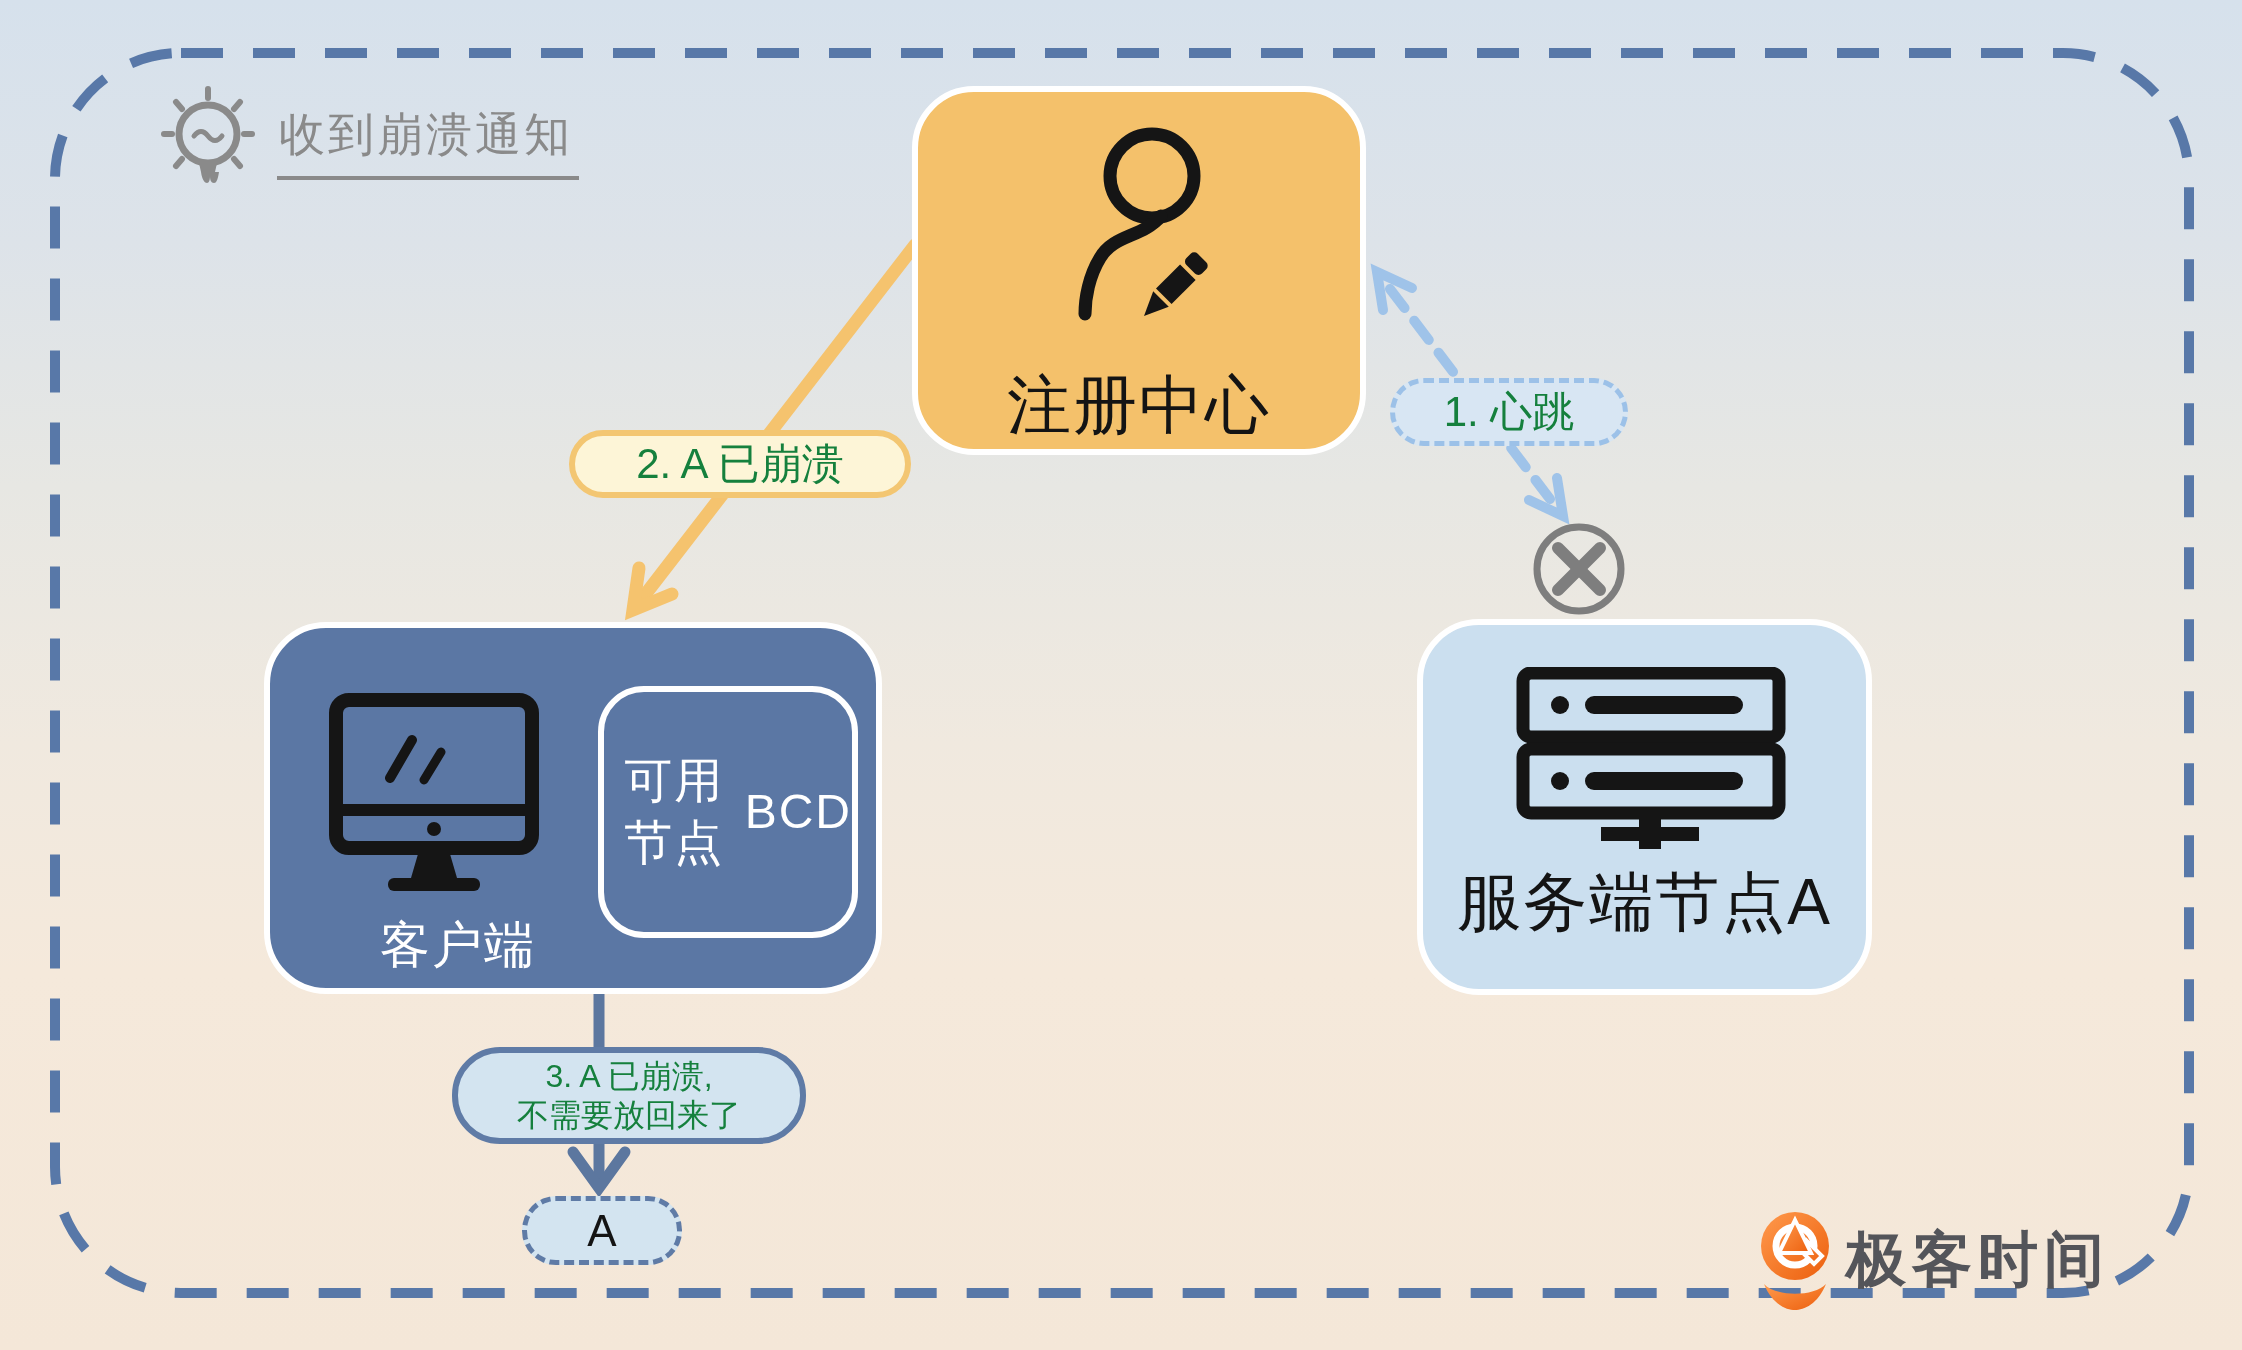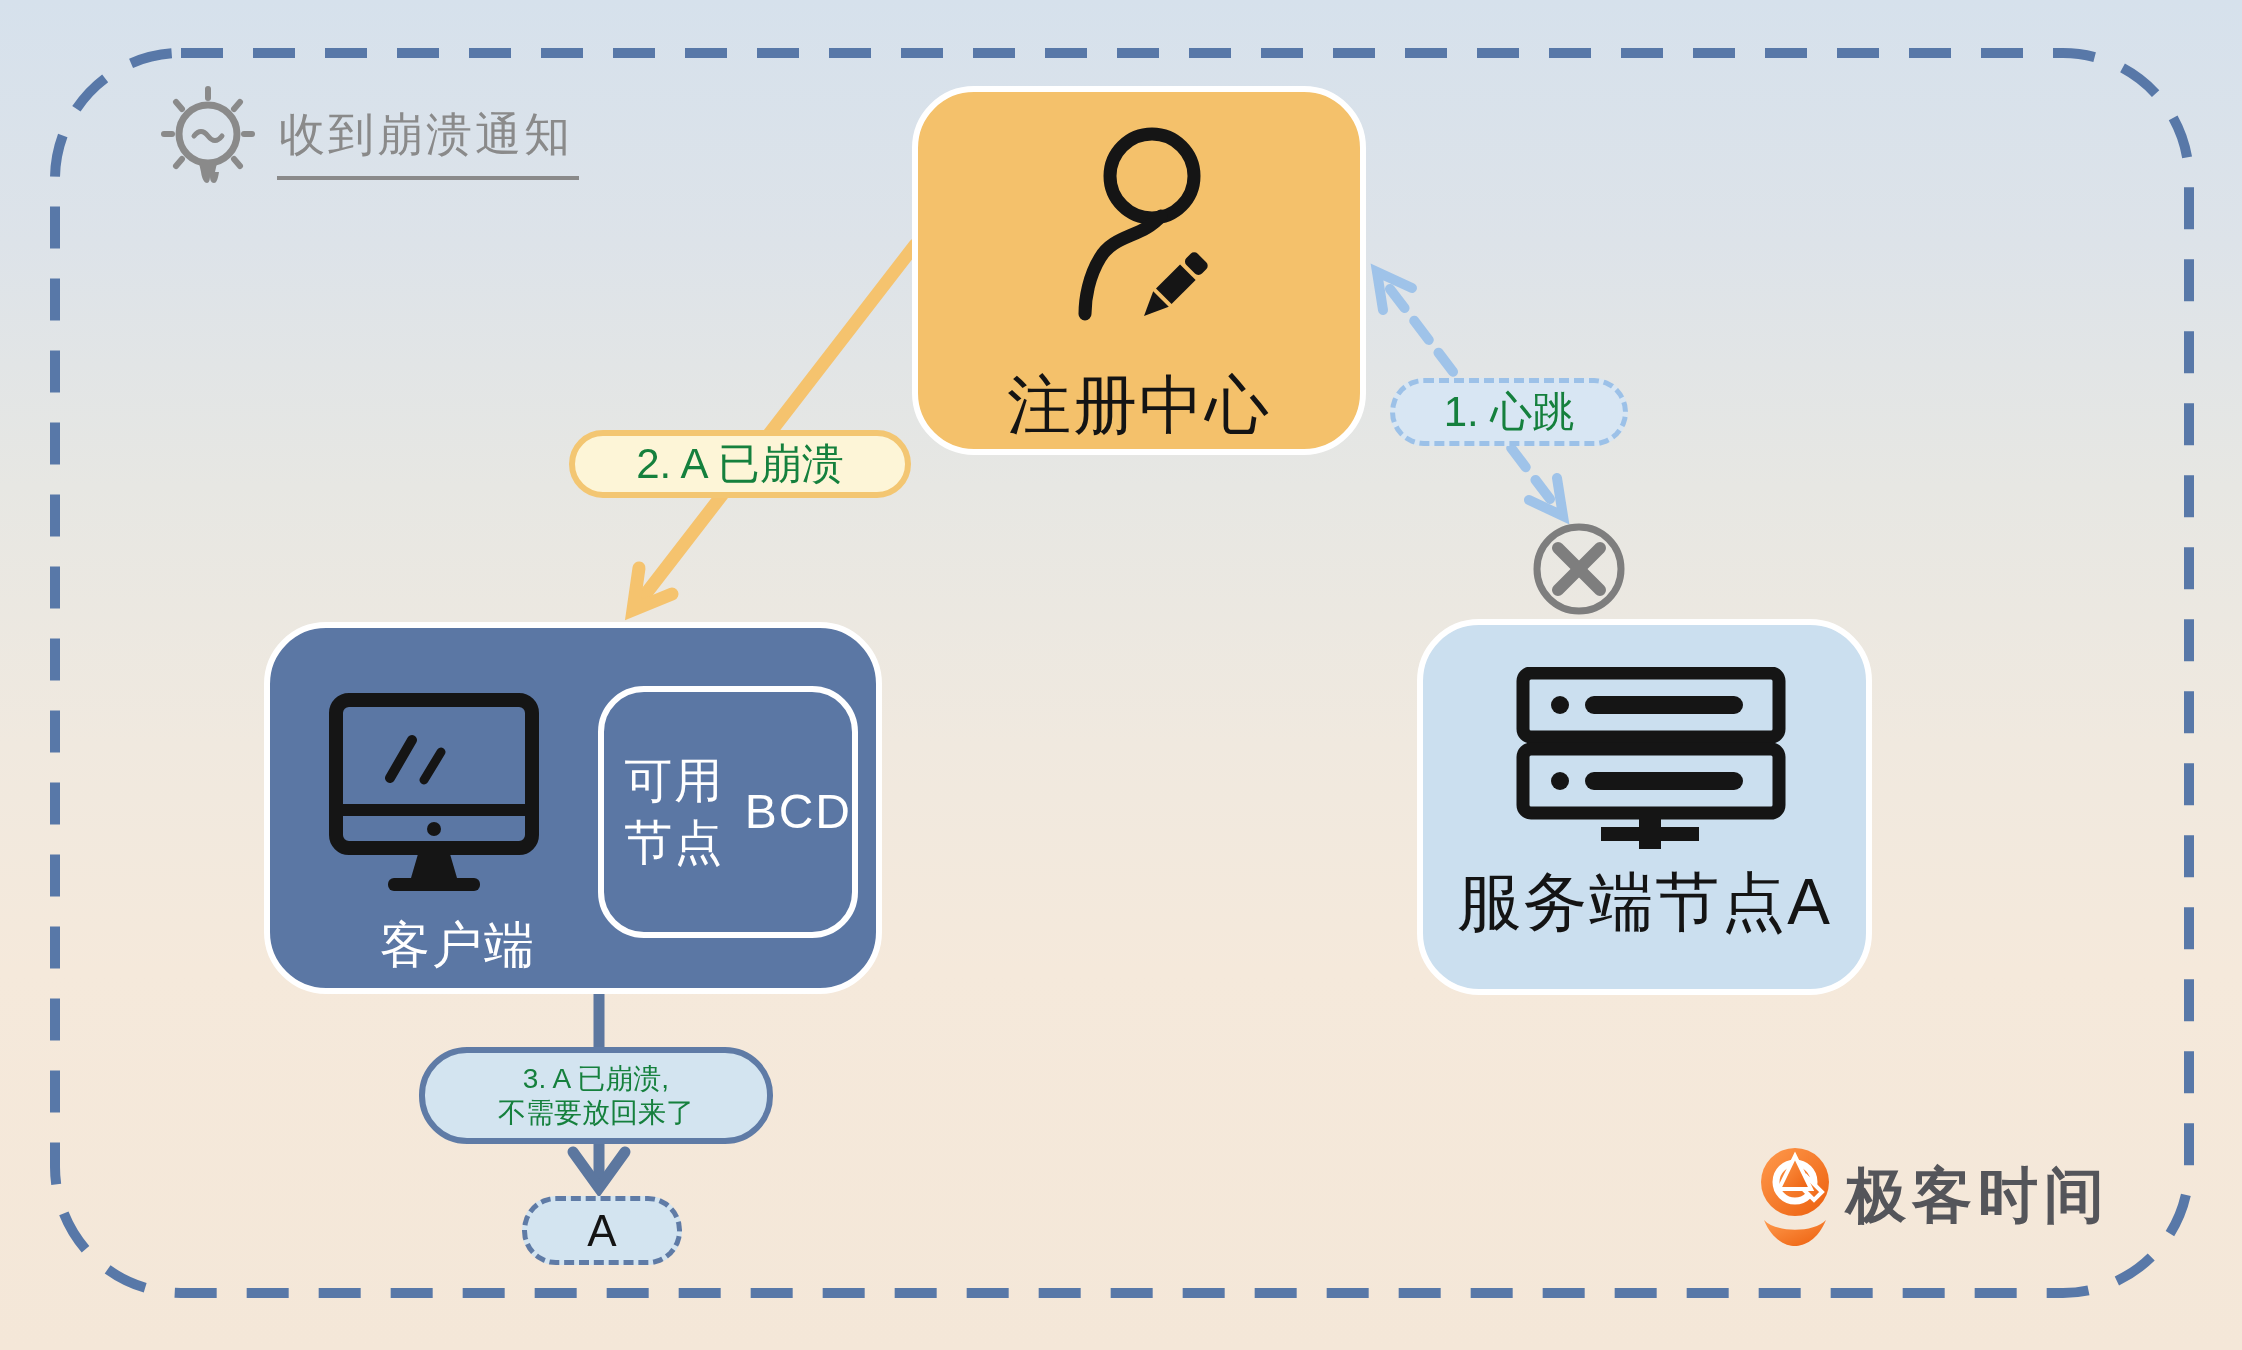--- a/index.html
+++ b/index.html
@@ -30,33 +30,33 @@
     color:#FFFFFF; font-size:48px; line-height:1.3; letter-spacing:2px; text-align:center;
   }
 
   
   .pill { position:absolute; box-sizing:border-box; display:flex; flex-direction:column; align-items:center; justify-content:center;
           color:#15803d; z-index:3; text-align:left; }
   #pill-heartbeat { left:1390px; top:378px; width:238px; height:68px; background:#D8E6F3;
                     border:5px dashed #9CC1E8; border-radius:34px; font-size:42px; }
   #pill-crash     { left:569px; top:430px; width:342px; height:68px; background:#FDF5D7;
                     border:6px solid #F3C672; border-radius:34px; font-size:42px; }
-  #pill-crash-info{ left:419px; top:1047px; width:354px; height:97px; background:#D3E4F0;
-                    border:6px solid #5F7BA6; border-radius:48px; font-size:28px; line-height:1.2; }
+  #pill-crash-info{ left:452px; top:1047px; width:354px; height:97px; background:#D3E4F0;
+                    border:6px solid #5F7BA6; border-radius:48px; font-size:32px; line-height:1.2; }
   #node-a         { left:522px; top:1196px; width:160px; height:69px; background:#D3E4F0;
                     border:5px dashed #5F7BA6; border-radius:34px; font-size:44px; z-index:3;
                     display:flex; align-items:center; justify-content:center; position:absolute; color:#141414; box-sizing:border-box; }
 
   
   #note-label { position:absolute; left:277px; top:104px; font-size:46px; color:#8A8A8A; letter-spacing:3px;
                 border-bottom:4px solid #8A8A8A; padding:0 6px 10px 2px; z-index:2; }
   #bulb { position:absolute; left:160px; top:82px; z-index:2; }
 
   
-  #brand { position:absolute; left:1758px; top:1144px; display:flex; align-items:flex-start; z-index:2; }
+  #brand { position:absolute; left:1758px; top:1208px; display:flex; align-items:flex-start; z-index:2; }
   #brand-name { margin-left:14px; margin-top:12px; font-size:60px; font-weight:bold; color:#54555A; letter-spacing:6px; }
 
   #x-badge { position:absolute; left:1527px; top:517px; z-index:4; }
   #arrows  { z-index:1; }
 </style>
 </head>
 <body>
 
 <div class="canvas">
 

